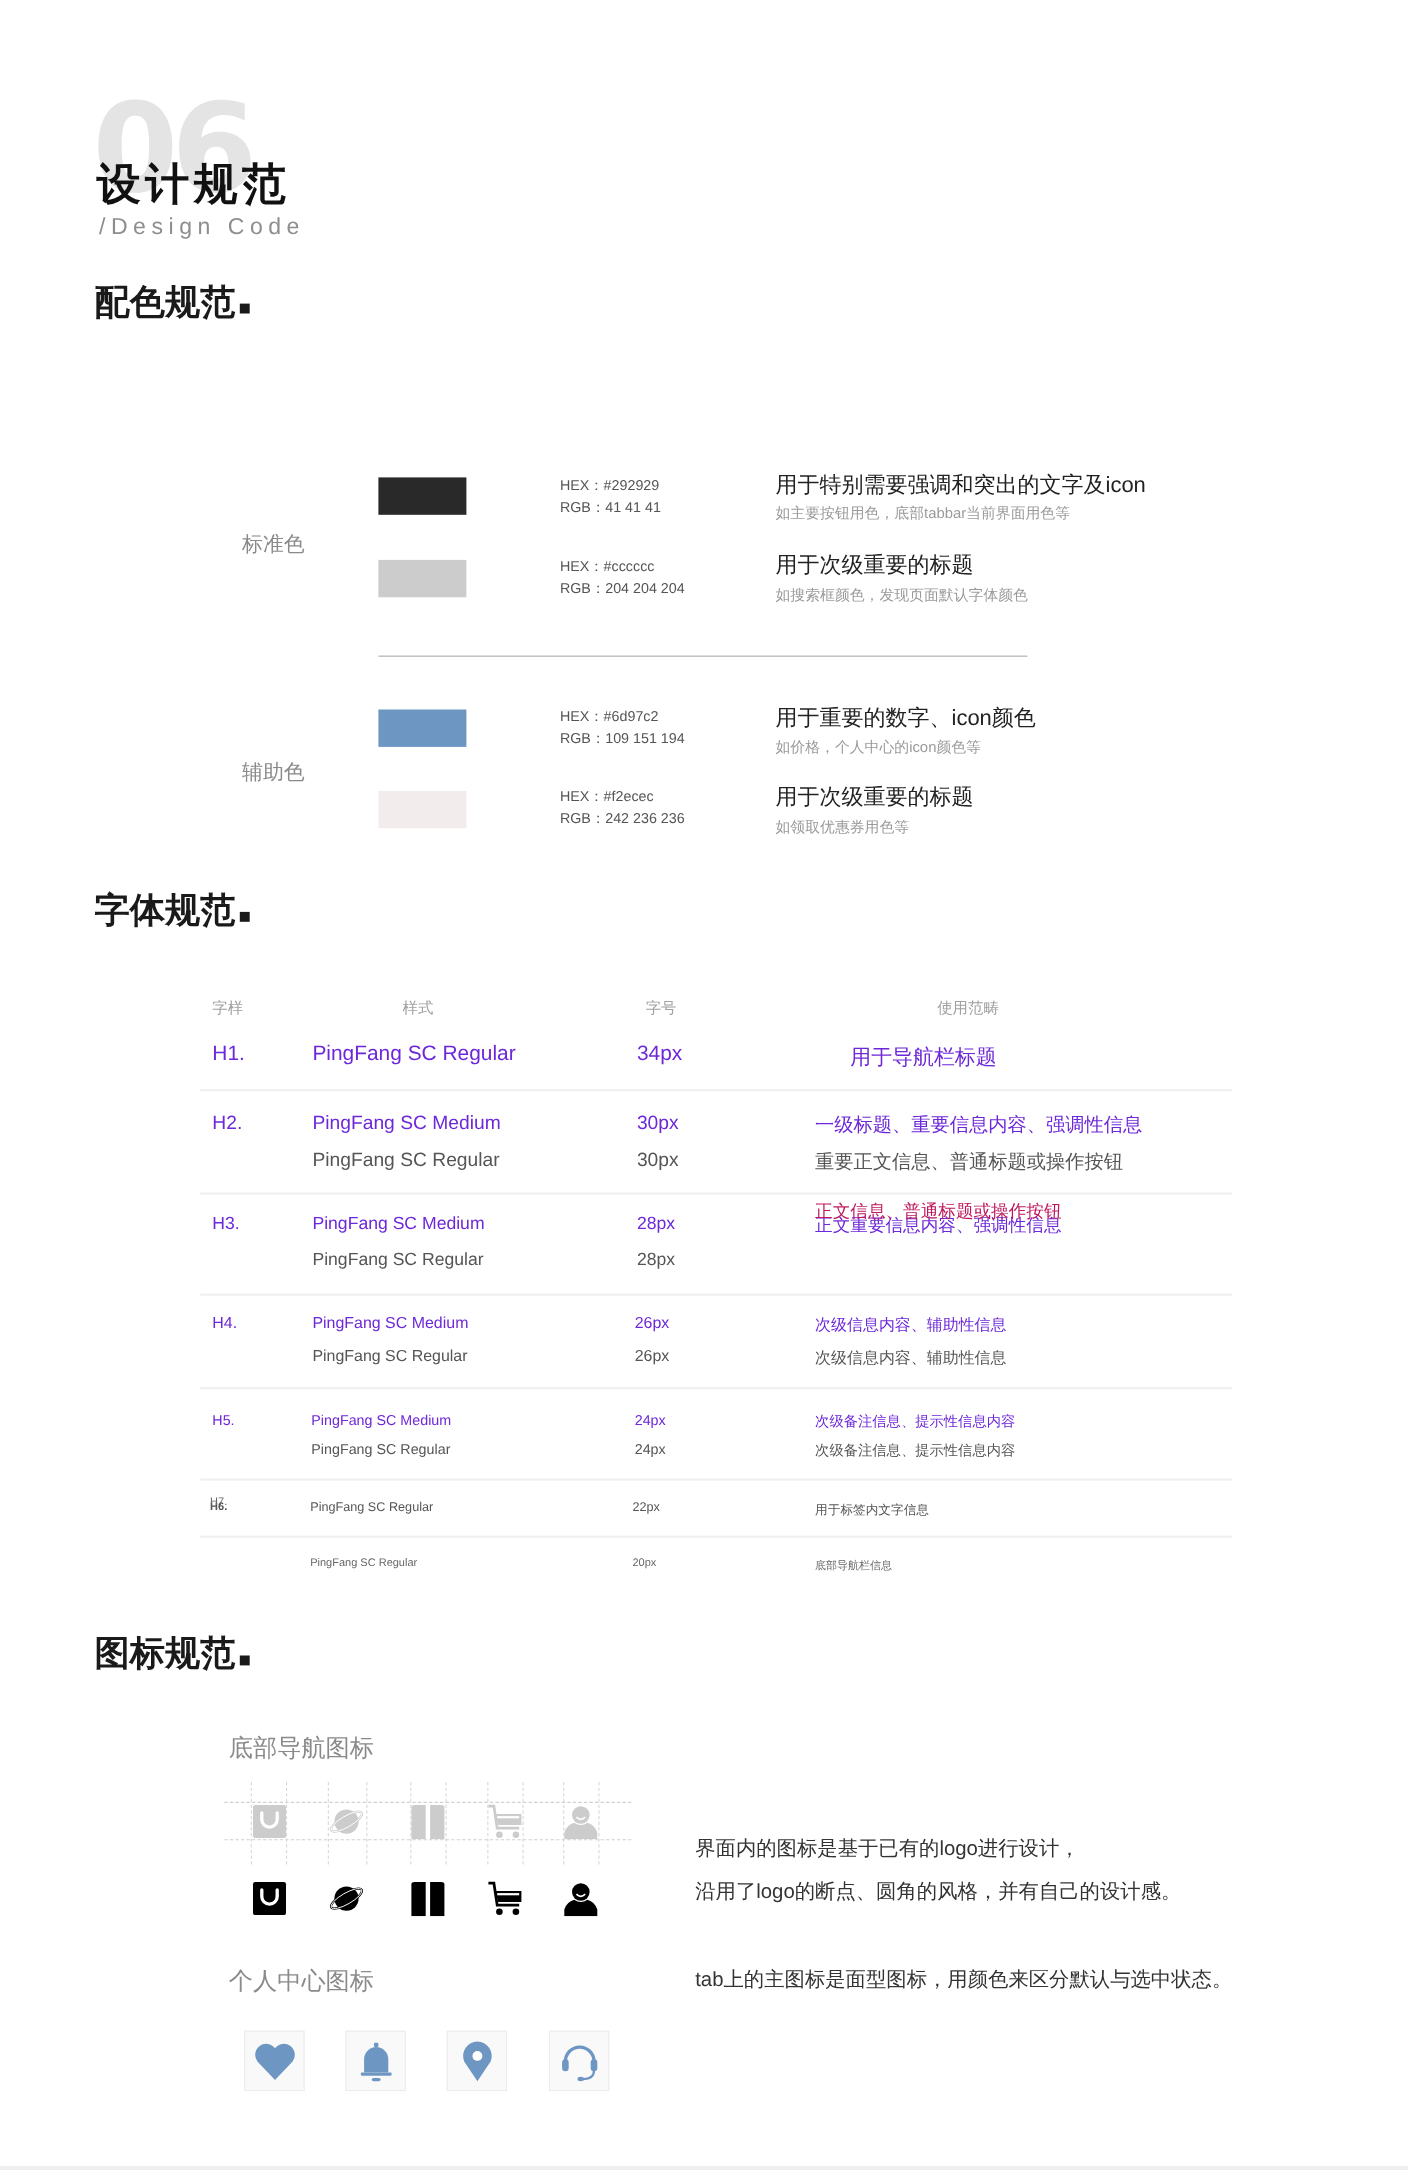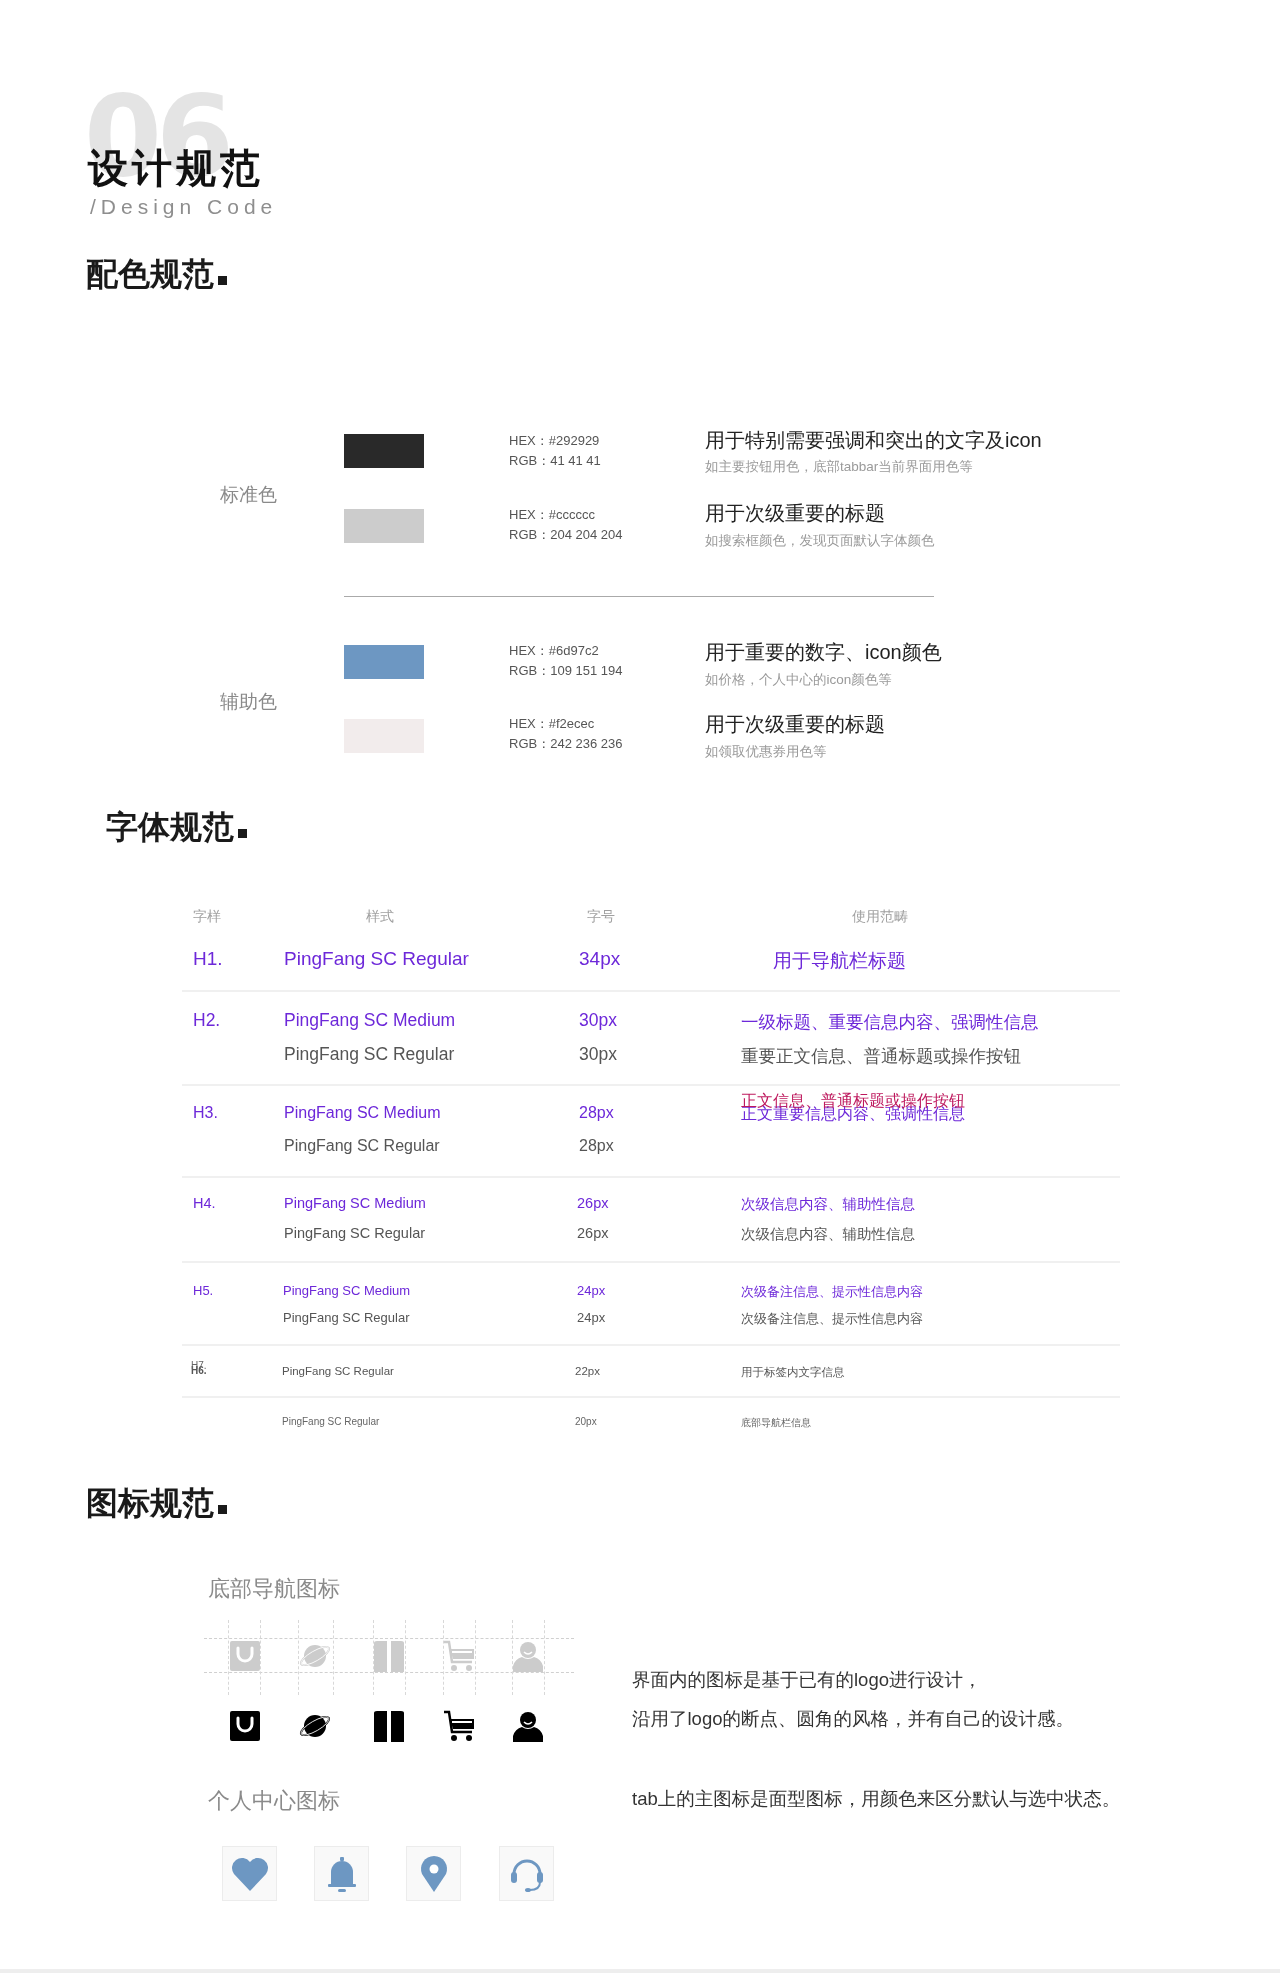--- a/index.html
+++ b/index.html
@@ -81,21 +81,21 @@
 <div class="abs usage-sub" style="top:671px;">如价格，个人中心的icon颜色等</div>
 
 <div class="abs swatch" style="top:719px; background:#f2ecec;"></div>
 <div class="abs code" style="top:714px;">
   <div>HEX：#f2ecec</div>
   <div>RGB：242 236 236</div>
 </div>
 <div class="abs usage-title" style="top:711px;">用于次级重要的标题</div>
 <div class="abs usage-sub" style="top:743px;">如领取优惠券用色等</div>
 
-<div class="abs sec-title" style="top:811px;margin-left:20px;"><span>字体规范</span><span class="dot"></span></div>
+<div class="abs sec-title" style="top:811px;"><span>字体规范</span><span class="dot"></span></div>
 
 <div class="abs th" style="left:193px;">字样</div>
 <div class="abs th" style="left:366px;">样式</div>
 <div class="abs th" style="left:587px;">字号</div>
 <div class="abs th" style="left:852px;">使用范畴</div>
 
 <div class="abs cell" style="left:193px; top:948px; font-size:19px;">H1.</div>
 <div class="abs cell" style="left:284px; top:948px; font-size:19px;">PingFang SC Regular</div>
 <div class="abs cell" style="left:579px; top:948px; font-size:19px;">34px</div>
 <div class="abs cell" style="left:741px; top:948px; font-size:19px;margin-left:32px;">用于导航栏标题</div>

